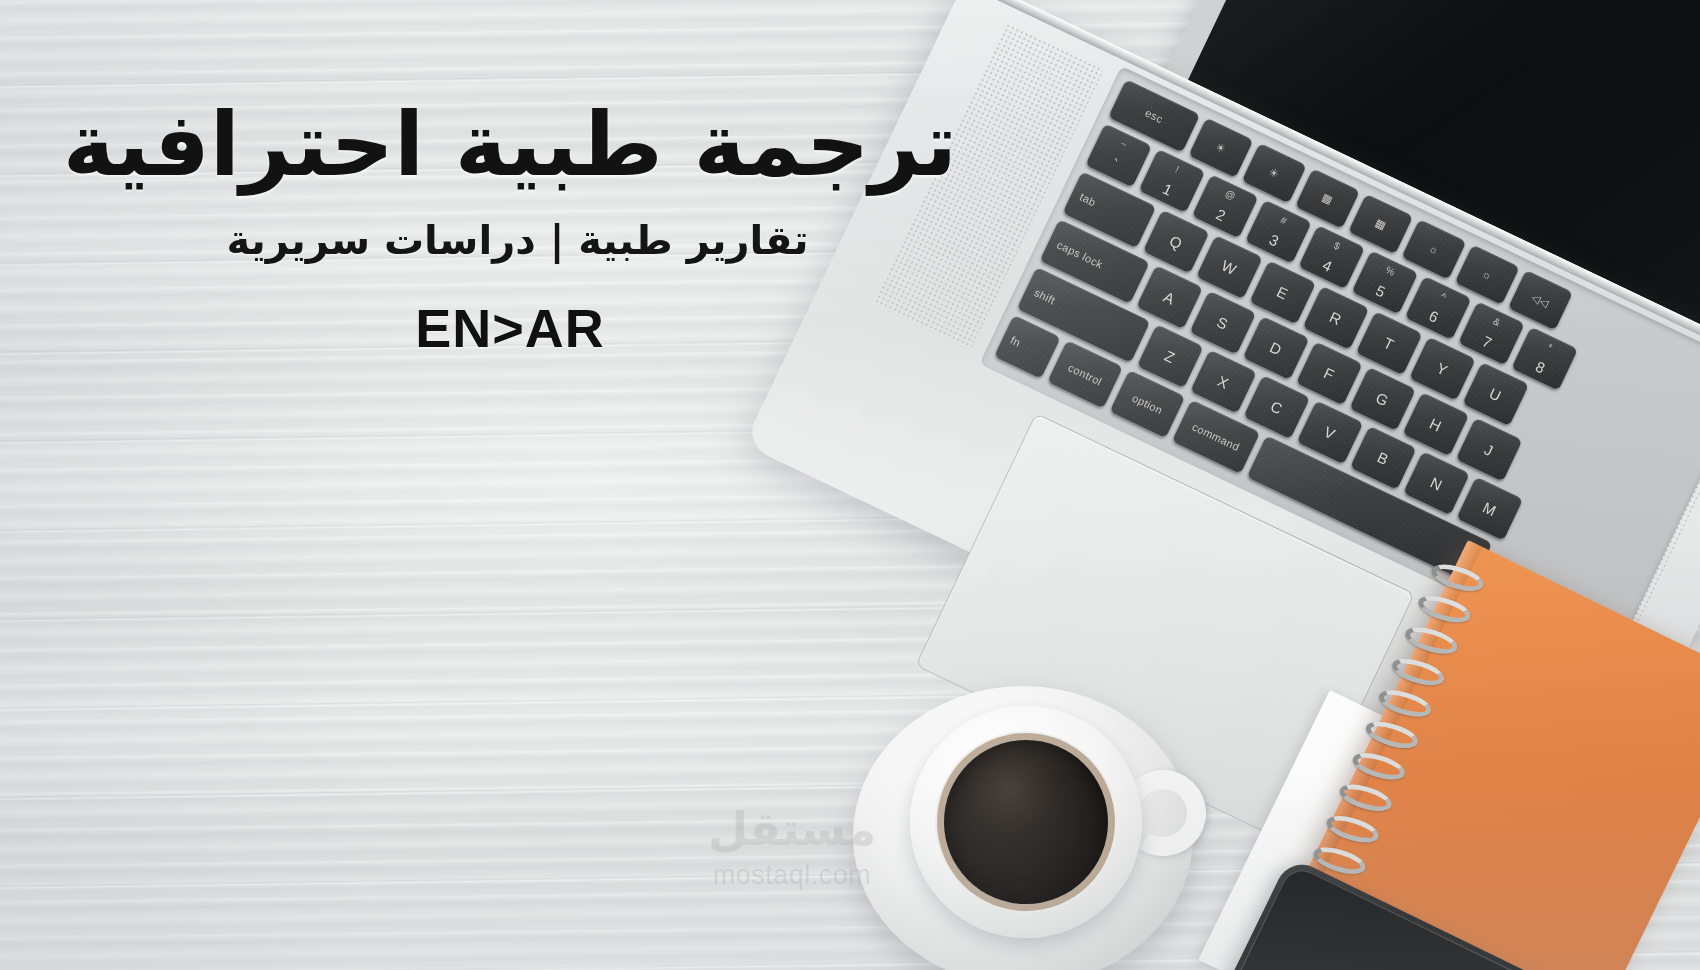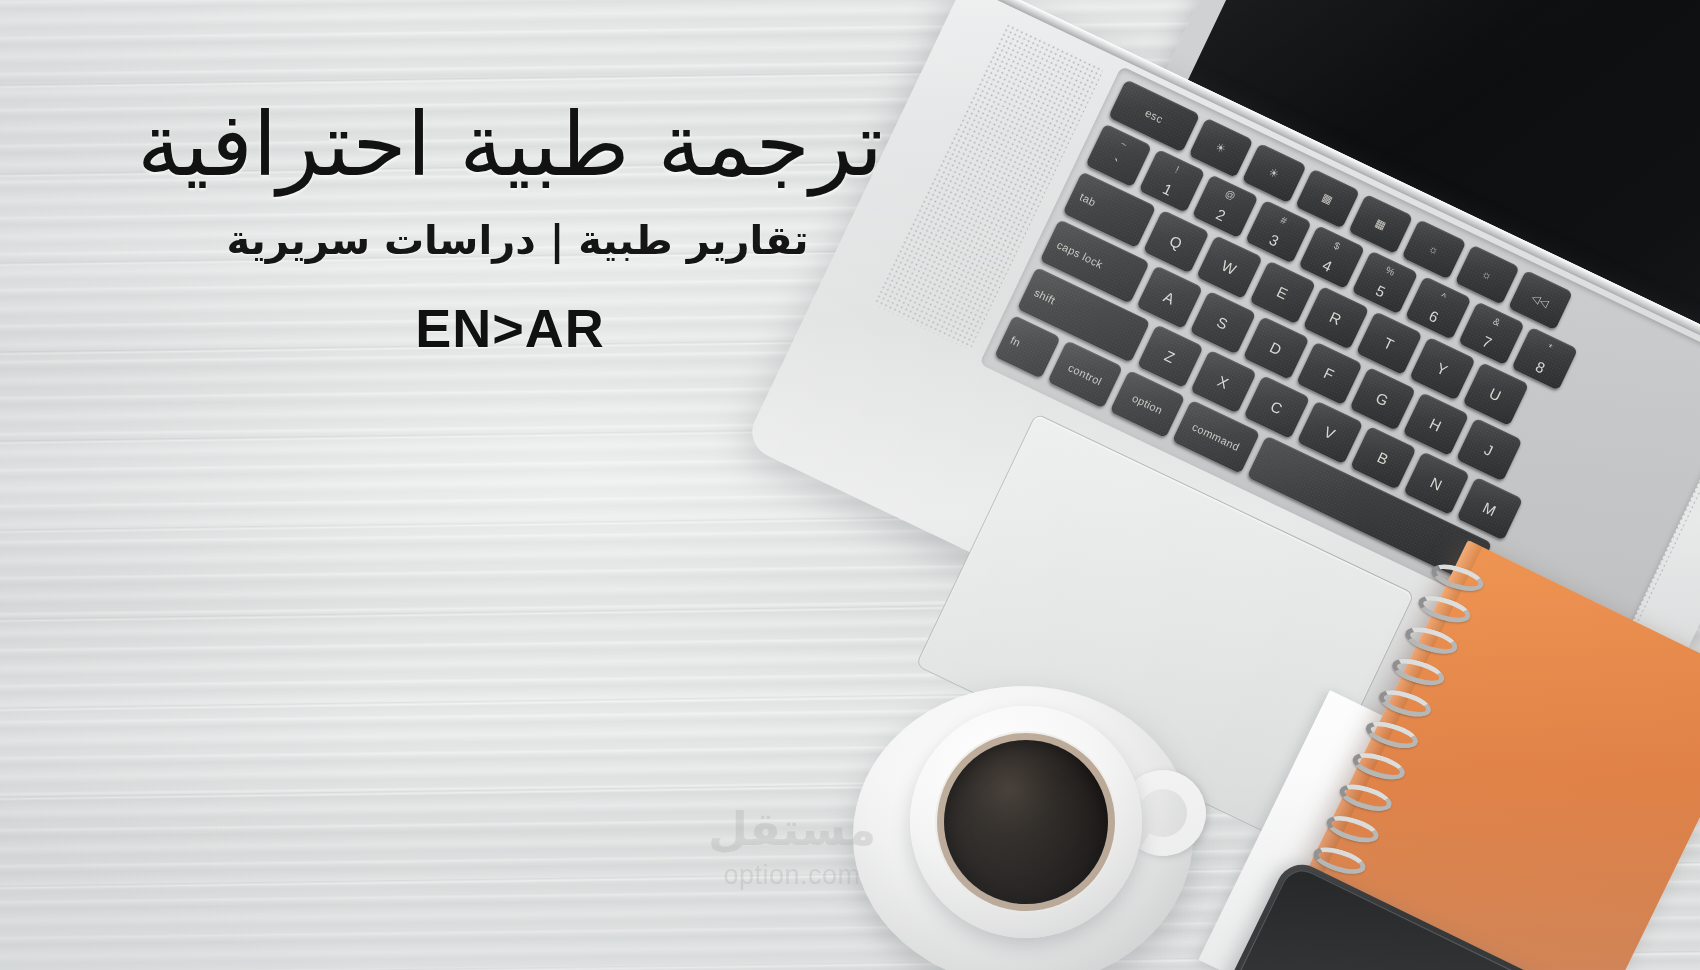--- a/index.html
+++ b/index.html
@@ -289,21 +289,21 @@
     position:absolute;
     left:0; top:96px;
     width:1020px;
     text-align:center;
     z-index:40;
   }
   .headline {
     font-family:"DejaVu Sans", sans-serif;
     direction:rtl;
     font-size:88px;
-    font-weight:normal;
+    font-weight:bold;
     color:#121212;
     line-height:1.12;
     letter-spacing:0px;
     text-shadow:0 2px 3px rgba(255,255,255,0.75);
     padding:0 40px;
   }
   .subtitle {
     font-family:"DejaVu Sans", sans-serif;
     direction:rtl;
     font-size:40px;
@@ -511,16 +511,16 @@
 
   <div class="text-block">
     <div class="headline">ترجمة طبية احترافية</div>
     <div class="subtitle">تقارير طبية | دراسات سريرية</div>
     <div class="pair">EN&gt;AR</div>
   </div>
 
 
   <div class="watermark">
     <div class="wm-ar">مستقل</div>
-    <div class="wm-en">option.com</div>
+    <div class="wm-en">mostaql.com</div>
   </div>
 
 </div>
 
 </body></html>

